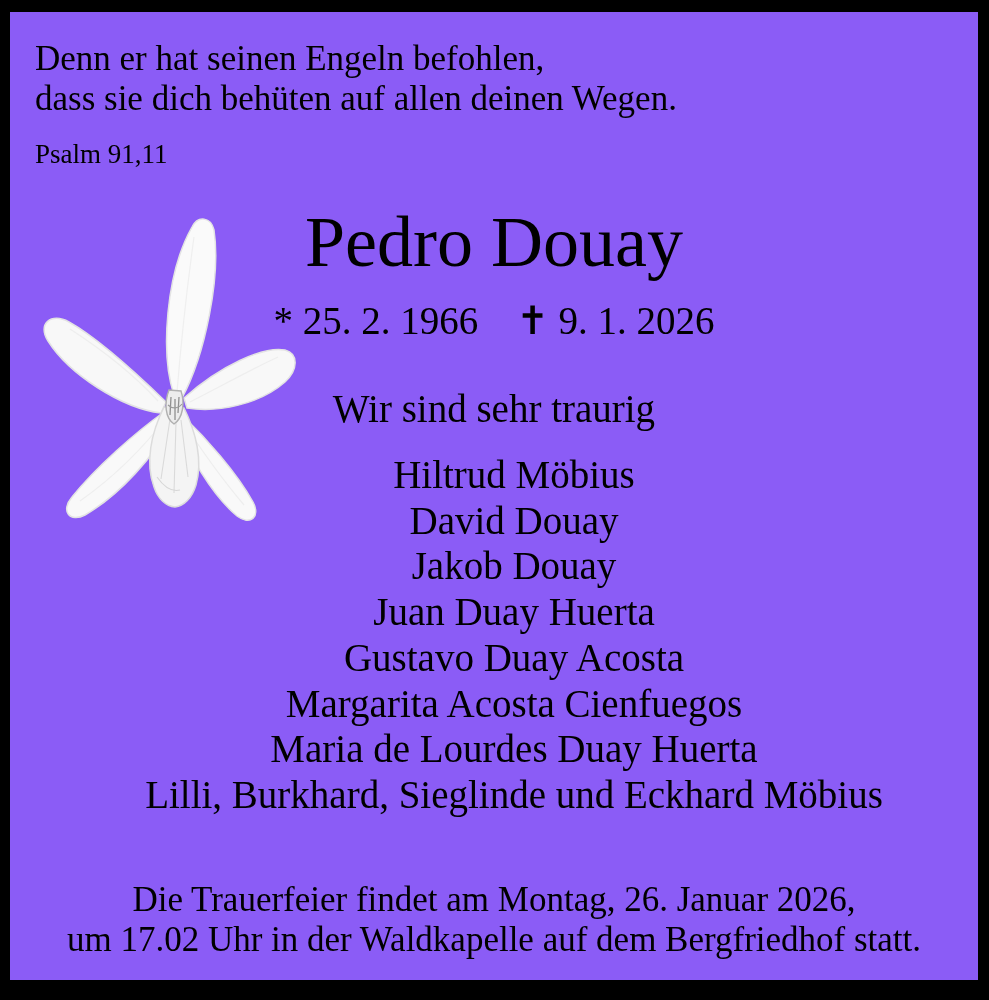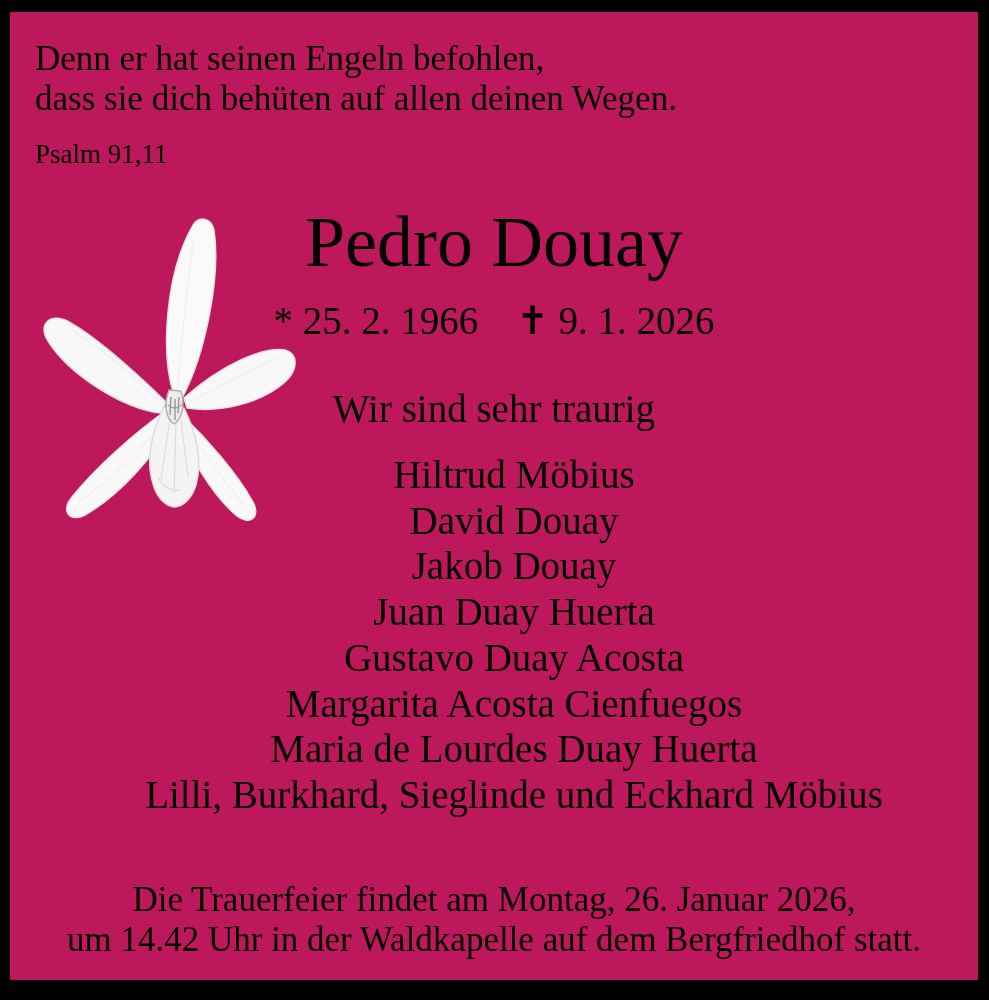--- a/index.html
+++ b/index.html
@@ -15,21 +15,21 @@
     overflow: hidden;
     font-family: "Liberation Serif", "DejaVu Serif", serif;
     color: #000000;
   }
   .card {
     position: absolute;
     left: 10px;
     top: 12px;
     width: 968px;
     height: 968px;
-    background: #be185d;
+    background: #8b5cf6;
   }
   
   .epigraph {
     position: absolute;
     left: 25px;
     top: 27px;
     font-size: 35px;
     line-height: 40px;
     white-space: nowrap;
   }
@@ -139,17 +139,17 @@
       <div>Jakob Douay</div>
       <div>Juan Duay Huerta</div>
       <div>Gustavo Duay Acosta</div>
       <div>Margarita Acosta Cienfuegos</div>
       <div>Maria de Lourdes Duay Huerta</div>
       <div>Lilli, Burkhard, Sieglinde und Eckhard Möbius</div>
     </div>
 
     <div class="centered ceremony">
       <div>Die Trauerfeier findet am Montag, 26. Januar 2026,</div>
-      <div>um 14.42 Uhr in der Waldkapelle auf dem Bergfriedhof statt.</div>
+      <div>um 17.02 Uhr in der Waldkapelle auf dem Bergfriedhof statt.</div>
     </div>
 
   </div>
 </div>
 
 </body></html>

